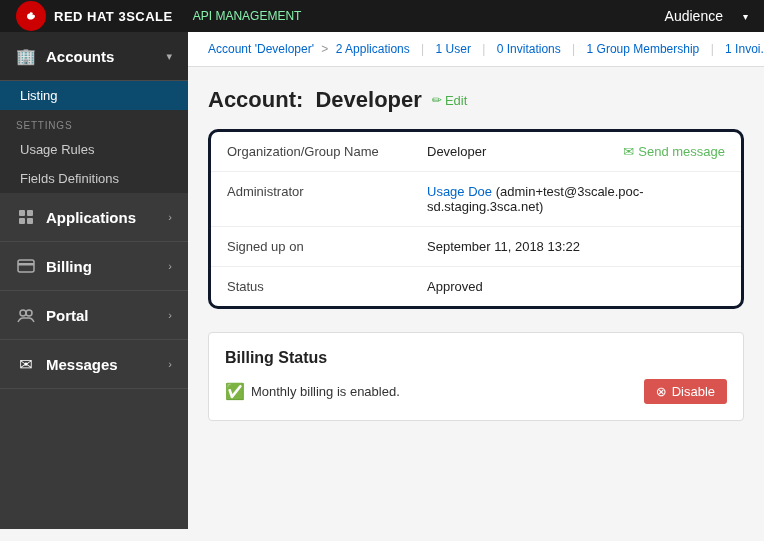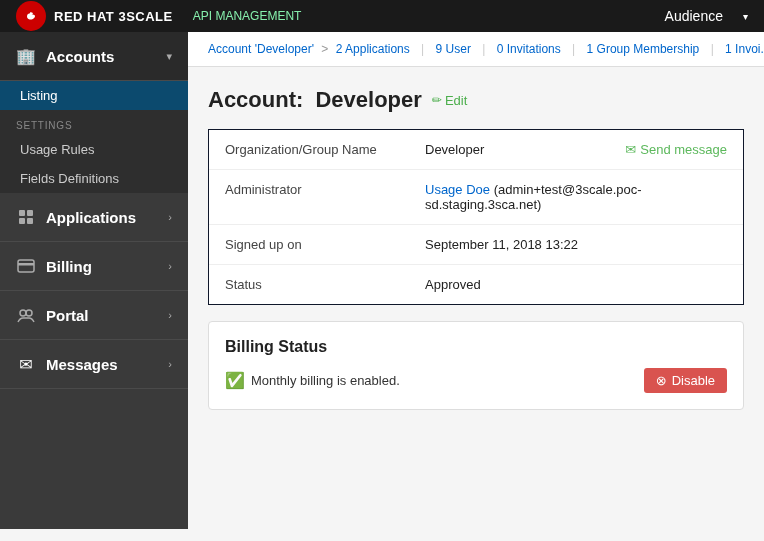--- a/index.html
+++ b/index.html
@@ -161,23 +161,23 @@
       text-decoration: none;
       display: flex;
       align-items: center;
       gap: 3px;
     }
     .edit-pencil { font-size: 12px; }
 
     
     .info-card {
       background: #fff;
-      border: 1px solid #0f172a;
-      border-radius: 0;
-      margin-bottom: 16px;
+      border: 3px solid #0f172a;
+      border-radius: 10px;
+      margin-bottom: 23px;
       overflow: hidden;
     }
     .info-row {
       display: flex;
       align-items: flex-start;
       padding: 12px 16px;
       border-bottom: 1px solid #eee;
     }
     .info-row:last-child { border-bottom: none; justify-content: space-between; }
     .info-label {
@@ -327,21 +327,21 @@
     </div>
   </aside>
 
   <main class="content">
 
     <div class="breadcrumb">
       <a href="#">Account 'Developer'</a>
       <span class="breadcrumb-sep">&gt;</span>
       <a href="#">2 Applications</a>
       <span class="breadcrumb-pipe">|</span>
-      <a href="#">9 User</a>
+      <a href="#">1 User</a>
       <span class="breadcrumb-pipe">|</span>
       <a href="#">0 Invitations</a>
       <span class="breadcrumb-pipe">|</span>
       <a href="#">1 Group Membership</a>
       <span class="breadcrumb-pipe">|</span>
       <a href="#">1 Invoi...</a>
     </div>
 
     <div class="page-content">
 

